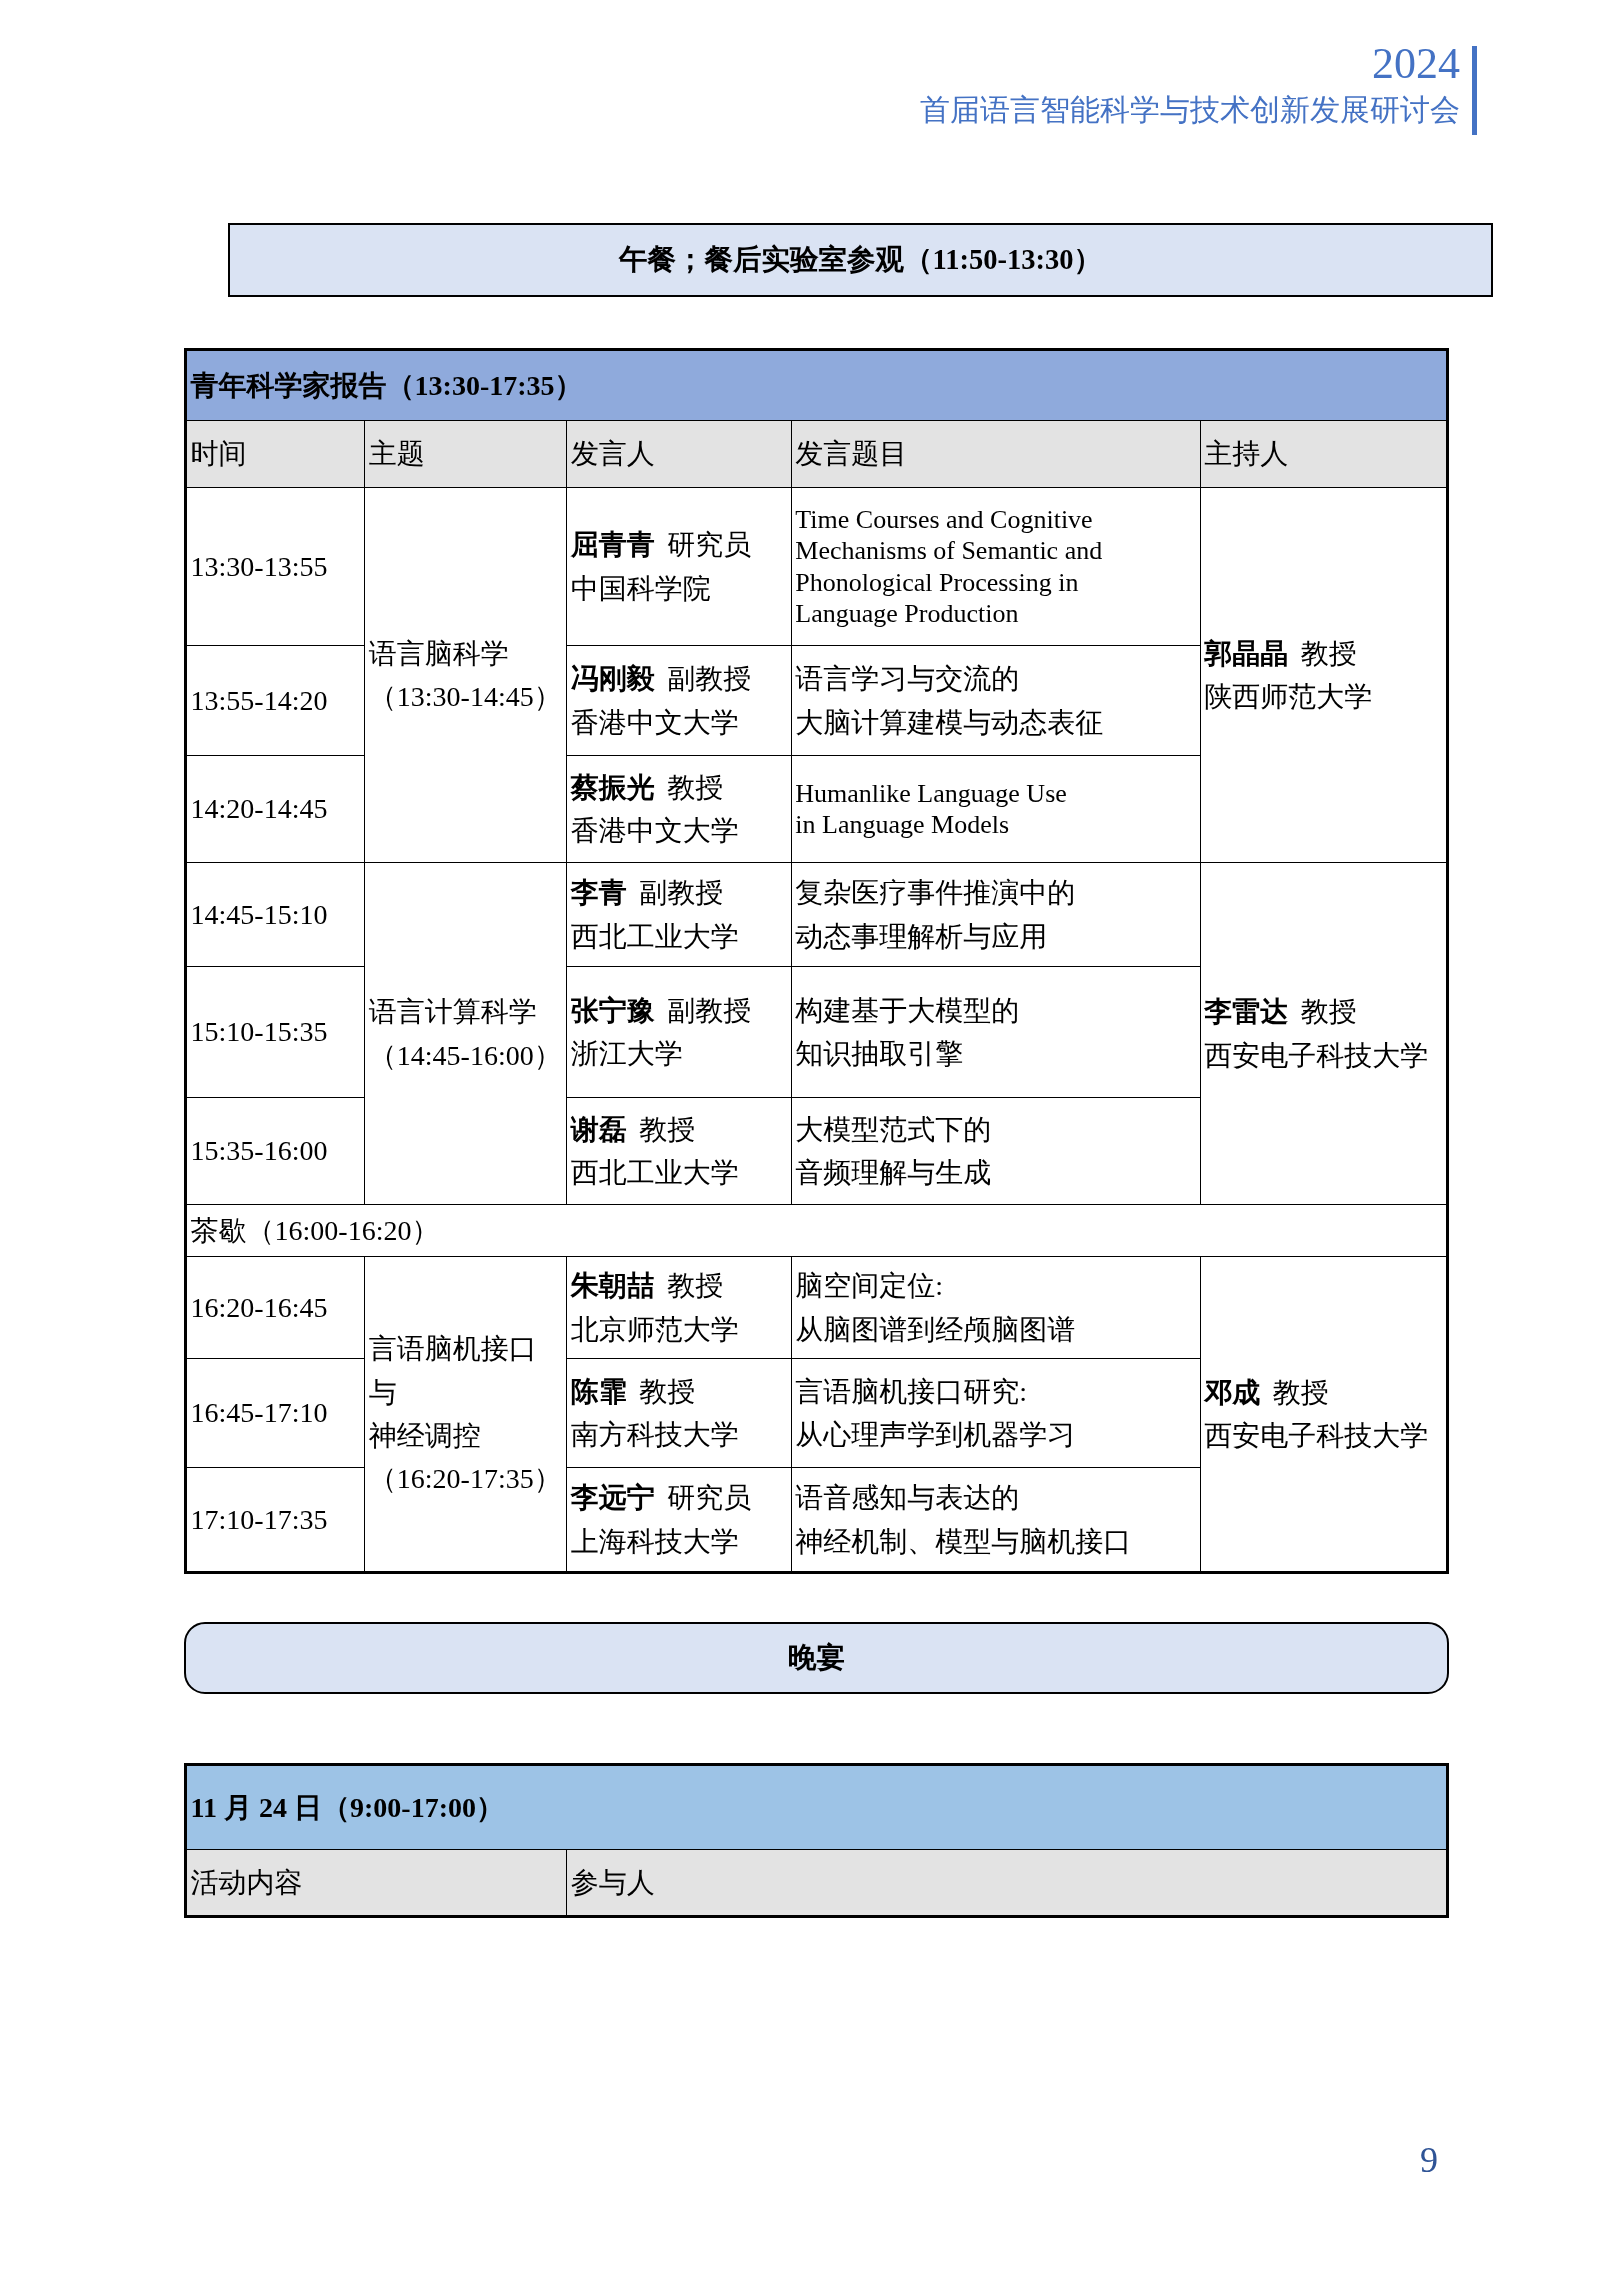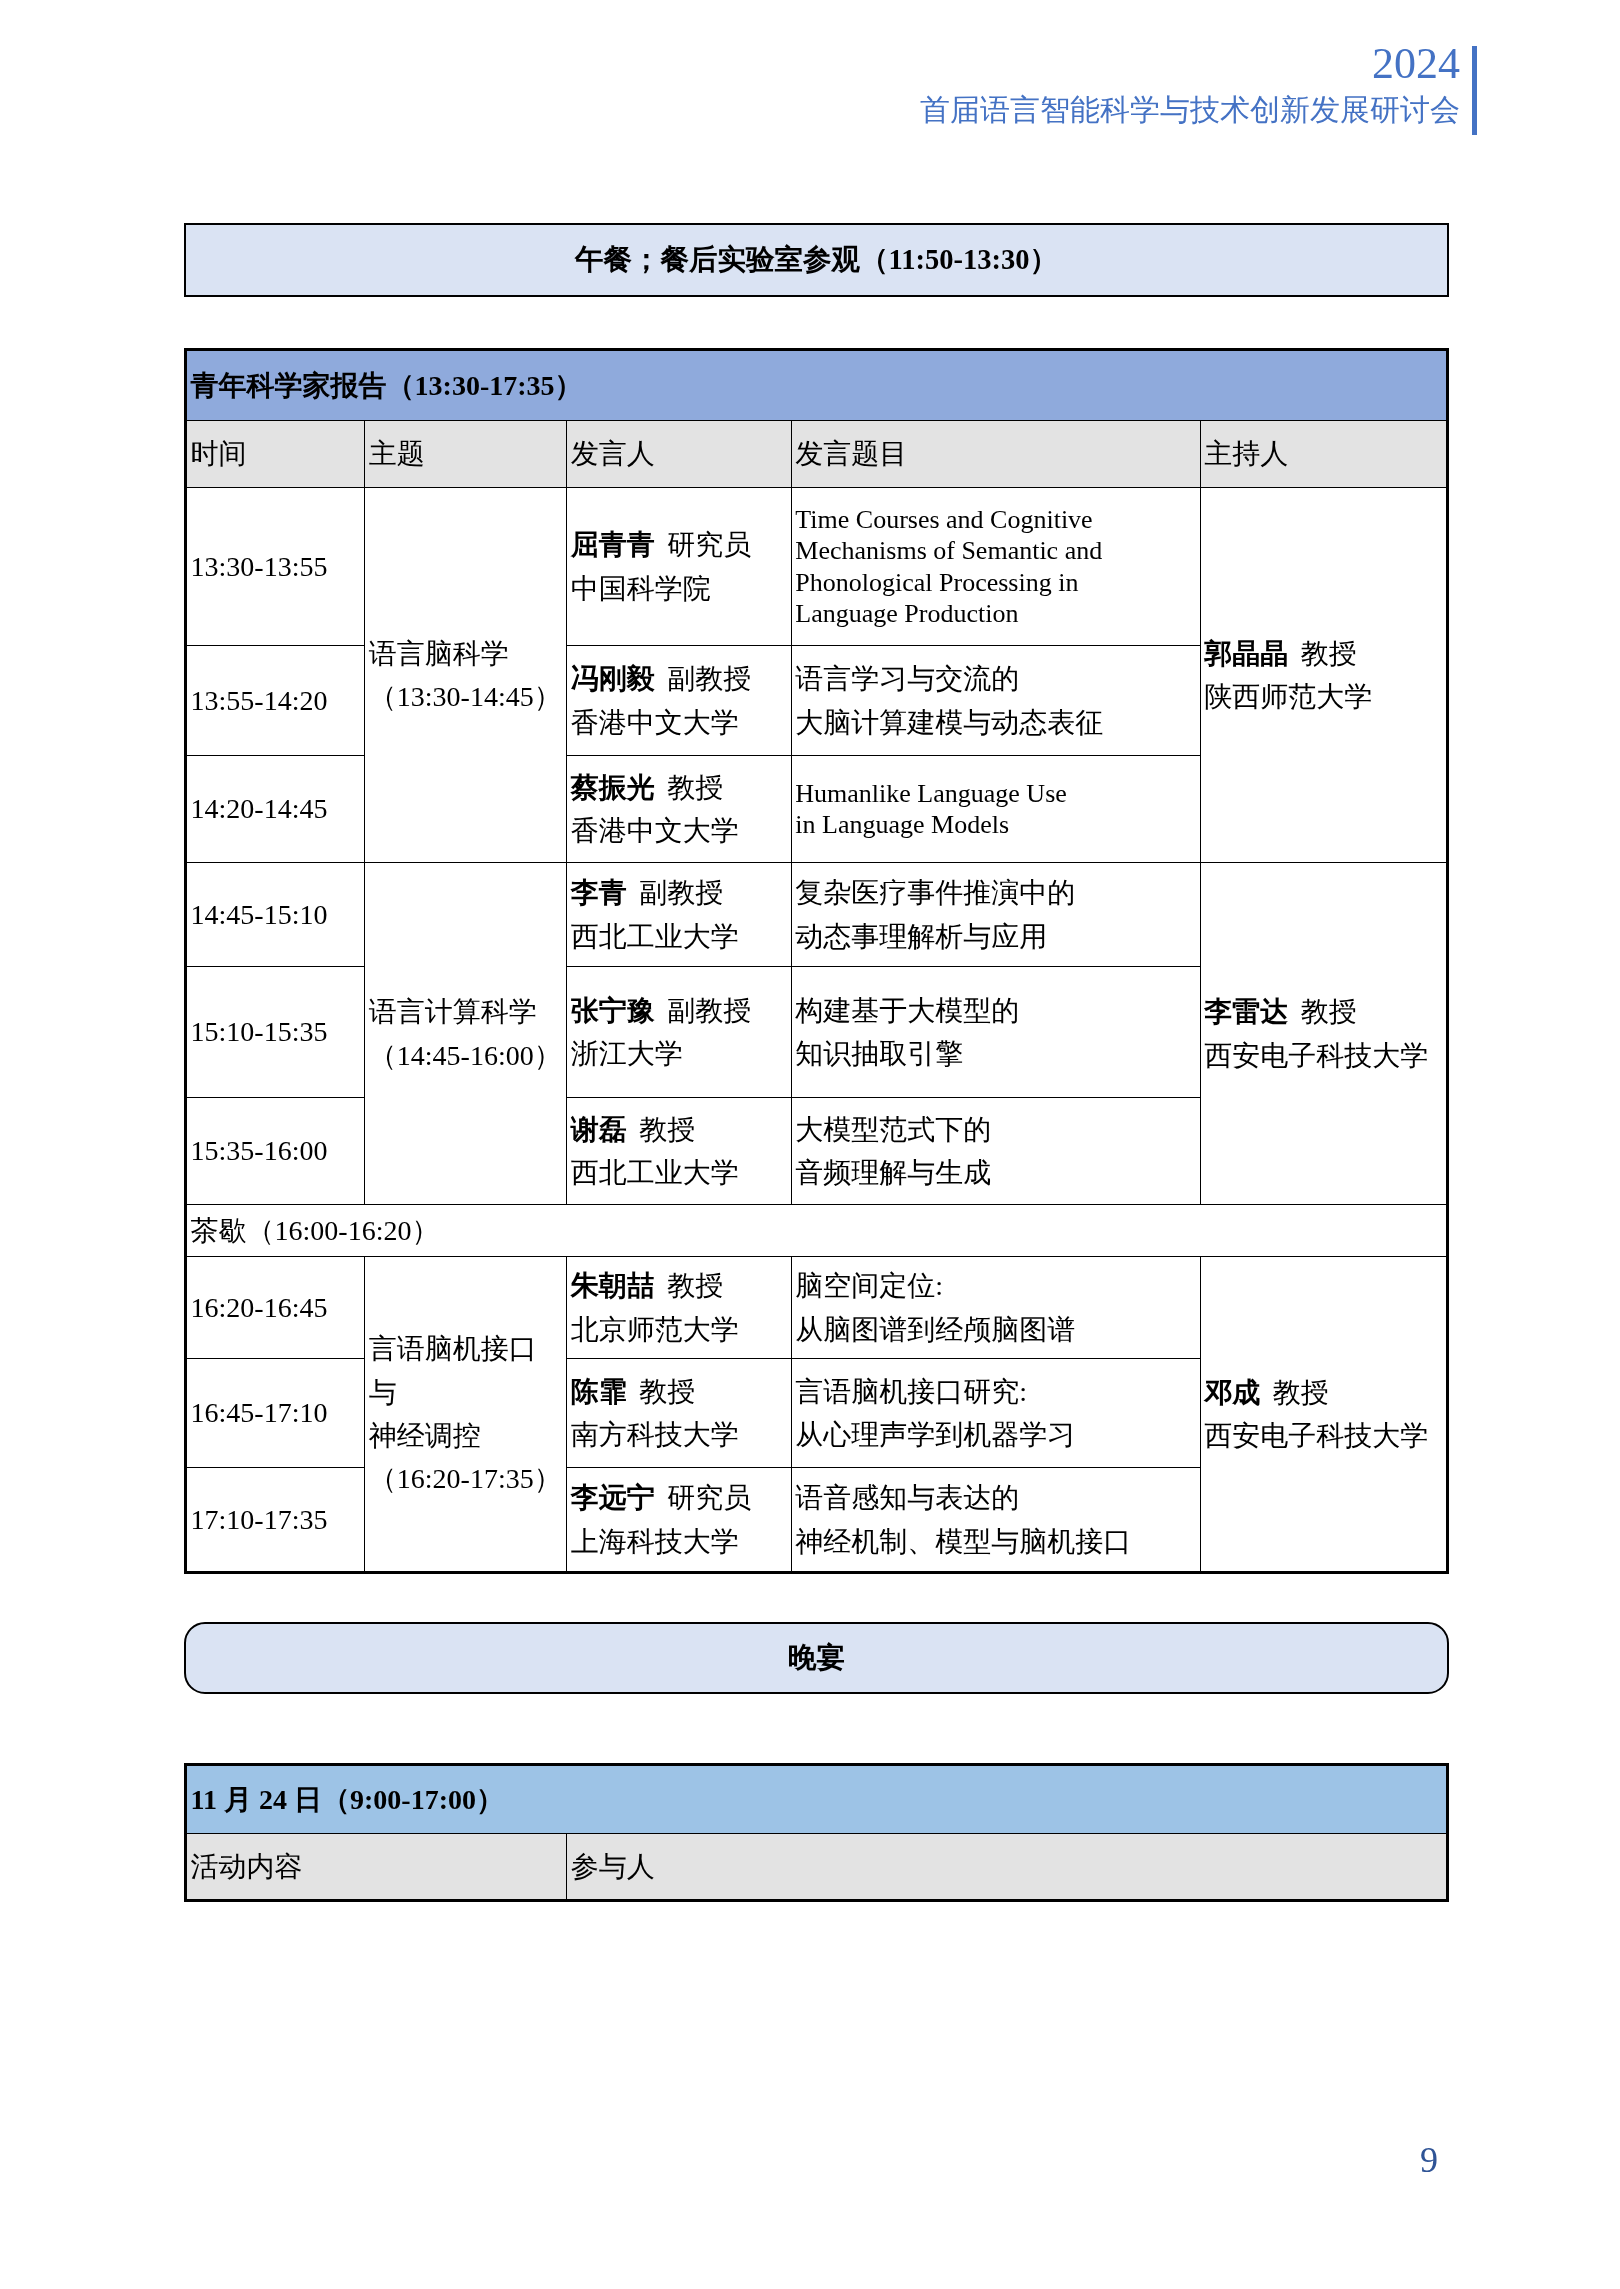--- a/index.html
+++ b/index.html
@@ -13,21 +13,21 @@
   .hdr-year{font-size:44px;line-height:1.15;}
   .hdr-title{font-size:30px;line-height:1.35;}
   .hdr-bar{position:absolute;top:46px;right:143px;width:5.3px;height:89px;background:#4472C4;}
   
   .banner{
     position:absolute;left:184px;width:1265px;box-sizing:border-box;
     border:2.7px solid #000;background:#DAE3F3;
     display:flex;align-items:center;justify-content:center;
     font-weight:bold;font-size:28.5px;
   }
-  .banner-lunch{top:223px;height:74px;}
+  .banner-lunch{top:223px;height:74px;margin-left:44px;}
   .banner-dinner{top:1622px;height:72px;border-radius:21px;}
   
   .tbl{
     position:absolute;left:184px;width:1265px;
     border-collapse:collapse;table-layout:fixed;
     border:3.1px solid #000;
   }
   .tbl td{
     border:1.8px solid #000;vertical-align:middle;
     font-size:28px;padding:0 3.6px;
@@ -226,21 +226,21 @@
   </table>
 
   <div class="banner banner-dinner">晚宴</div>
 
   <table class="tbl day2">
     <colgroup>
       <col style="width:30.2%">
         <col style="width:69.8%">
     </colgroup>
     <tbody>
-    <tr style="height:69px">
+    <tr style="height:85px">
       <td colspan="2" class="title-cell">11 月 24 日（9:00-17:00）</td>
     </tr>
     <tr class="head-row" style="height:67px">
       <td class="bb">活动内容</td>
       <td class="bb">参与人</td>
     </tr>
     </tbody>
   </table>
 
   <div class="pgnum">9</div>

